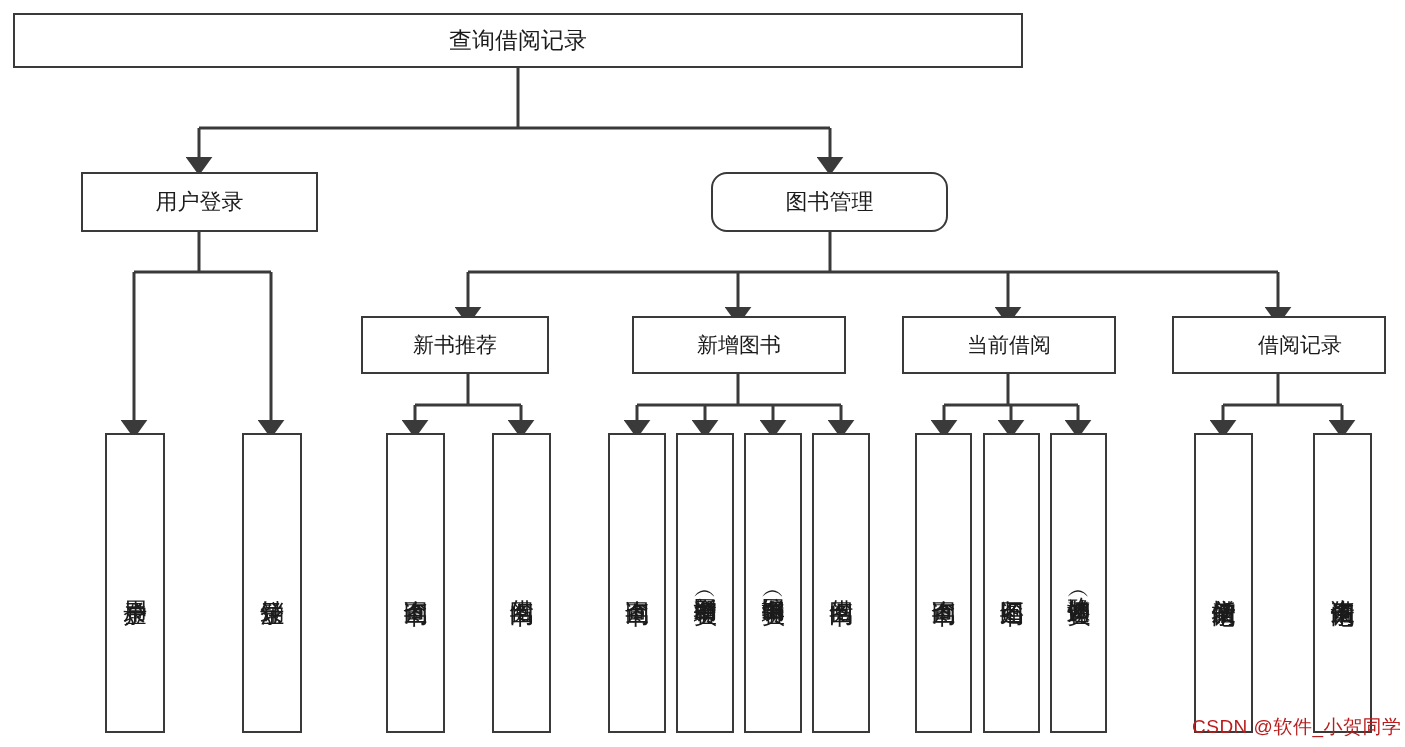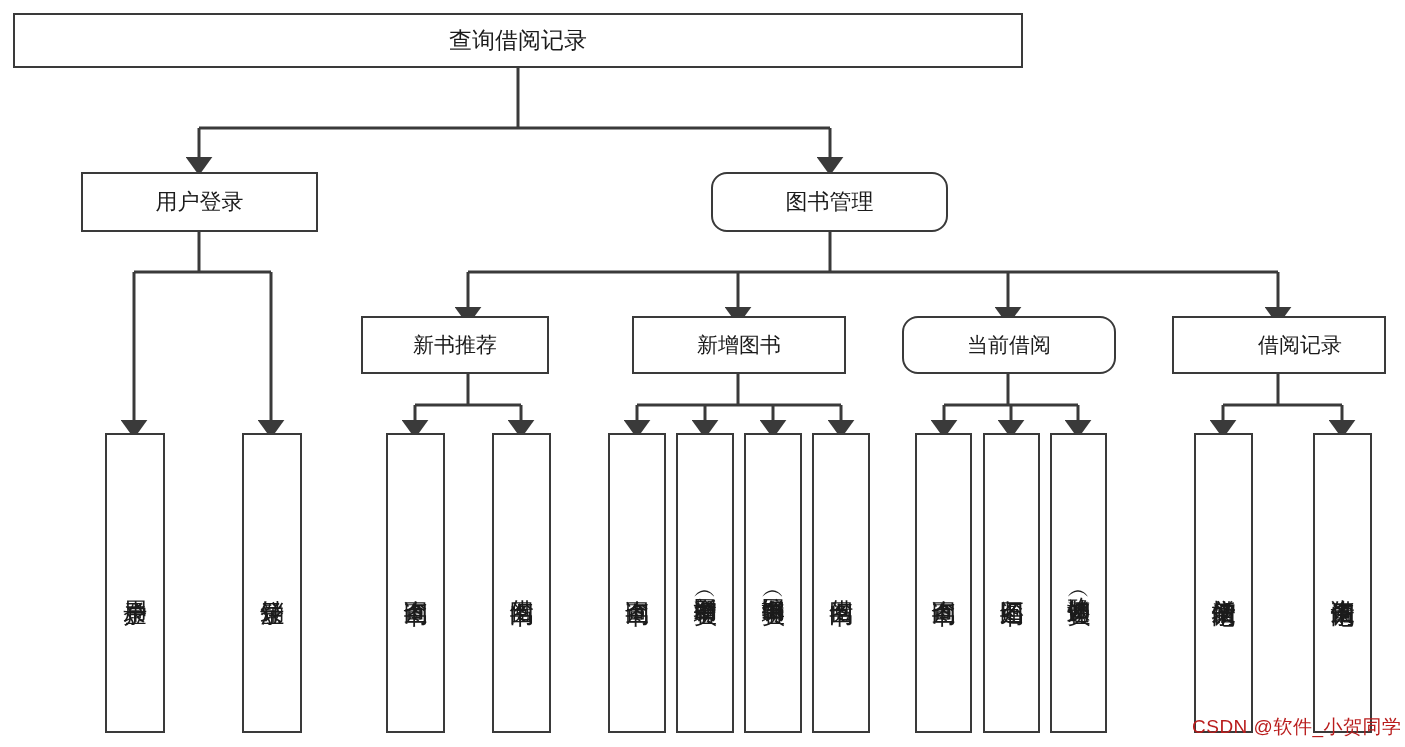--- a/index.html
+++ b/index.html
@@ -140,21 +140,21 @@
   </div>
 
   <div class="node level3" style="left:361px; top:316px; width:188px; height:58px;">
     <span class="node-label">新书推荐</span>
   </div>
 
   <div class="node level3" style="left:632px; top:316px; width:214px; height:58px;">
     <span class="node-label">新增图书</span>
   </div>
 
-  <div class="node level3" style="left:902px; top:316px; width:214px; height:58px;border-radius:16px;">
+  <div class="node level3" style="left:902px; top:316px; width:214px; height:58px;">
     <span class="node-label">当前借阅</span>
   </div>
 
   <div class="node level3" style="left:1172px; top:316px; width:214px; height:58px;padding-left:42px;">
     <span class="node-label">借阅记录</span>
   </div>
 
   <div class="node leaf" style="left:105px; top:433px; width:60px; height:300px;">
     <span class="node-label">用户登录</span>
   </div>

